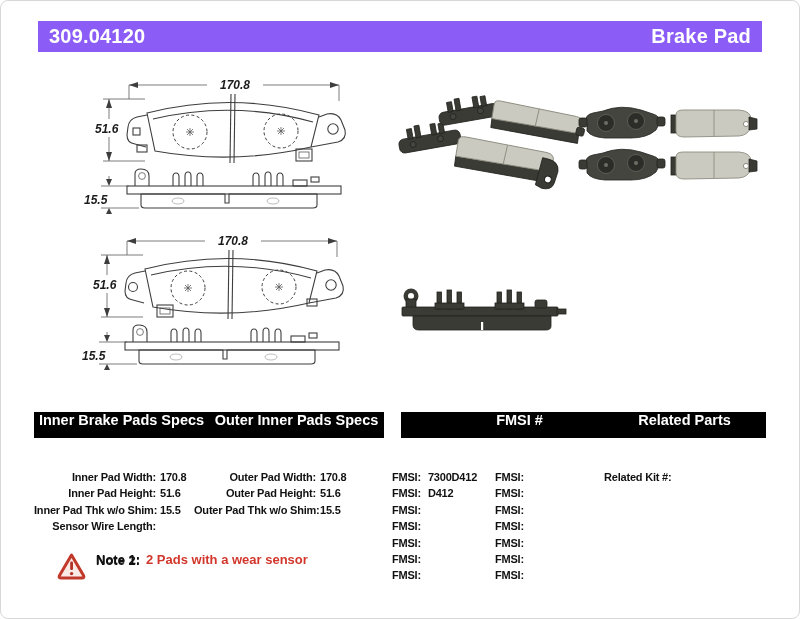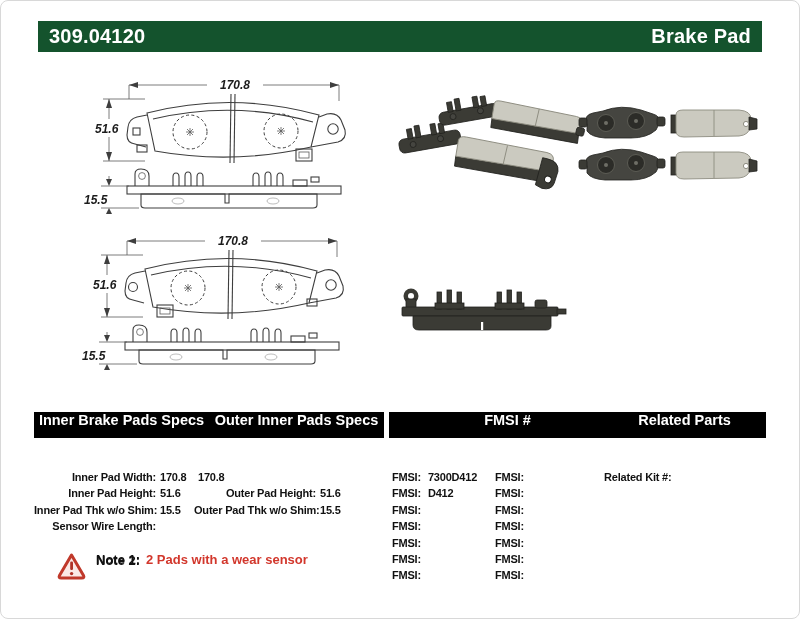--- a/index.html
+++ b/index.html
@@ -4,21 +4,21 @@
 <style>
   html,body{margin:0;padding:0;background:#ffffff;}
   .page{
     position:relative;width:798px;height:617px;background:#ffffff;
     border:1px solid #d8d8d8;border-radius:8px;overflow:hidden;
     font-family:"Liberation Sans",sans-serif;color:#111;
   }
   
   .title-bar{
     position:absolute;left:37px;top:20px;width:724px;height:31px;
-    background:#14532d;color:#fff;display:flex;align-items:center;
+    background:#8b5cf6;color:#fff;display:flex;align-items:center;
     justify-content:space-between;padding:0 11px;box-sizing:border-box;
     font-weight:bold;font-size:20px;letter-spacing:.2px;
   }
   
   svg{position:absolute;overflow:visible;}
   .dwg-line{fill:none;stroke:#3e3e3e;stroke-width:1.1;}
   .dwg-thin{fill:none;stroke:#5a5a5a;stroke-width:.8;}
   .dwg-dash{fill:none;stroke:#3e3e3e;stroke-width:1;stroke-dasharray:3 2.4;}
   .dim-text{font-family:"Liberation Sans",sans-serif;font-style:italic;font-weight:bold;
             font-size:12px;fill:#1c1c1c;}
@@ -271,21 +271,21 @@
       <rect class="dk" x="158" y="24" width="9" height="5"></rect>
       <path class="dk" d="M14,31 L152,31 L152,41 Q152,45 147,45 L20,45 Q14,45 14,40 Z"></path>
       <rect x="82" y="37" width="2.2" height="8" fill="#fff"></rect>
     </g>
   </svg>
 
   <div class="col-head" style="left:33px;width:350px">
     <span class="half">Inner Brake Pads Specs</span>
     <span class="half">Outer Inner Pads Specs</span>
   </div>
-  <div class="col-head center" style="left:388px;width:237px">
+  <div class="col-head center" style="left:400px;width:237px">
     <span>FMSI #</span>
   </div>
   <div class="col-head center" style="left:602px;width:163px">
     <span>Related Parts</span>
   </div>
 
   <div class="spec-col" style="left:33px">
     <div class="spec-row">
         <span class="spec-label">Inner Pad Width:</span>
         <span class="spec-value">170.8</span>
@@ -299,20 +299,21 @@
         <span class="spec-value">15.5</span>
       </div>
     <div class="spec-row">
         <span class="spec-label">Sensor Wire Length:</span>
         <span class="spec-value"></span>
       </div>
   </div>
 
   <div class="spec-col" style="left:193px">
     <div class="spec-row">
+        <span class="spec-label">Outer Pad Width:</span>
         <span class="spec-value">170.8</span>
       </div>
     <div class="spec-row">
         <span class="spec-label">Outer Pad Height:</span>
         <span class="spec-value">51.6</span>
       </div>
     <div class="spec-row">
         <span class="spec-label">Outer Pad Thk w/o Shim:</span>
         <span class="spec-value">15.5</span>
       </div>

